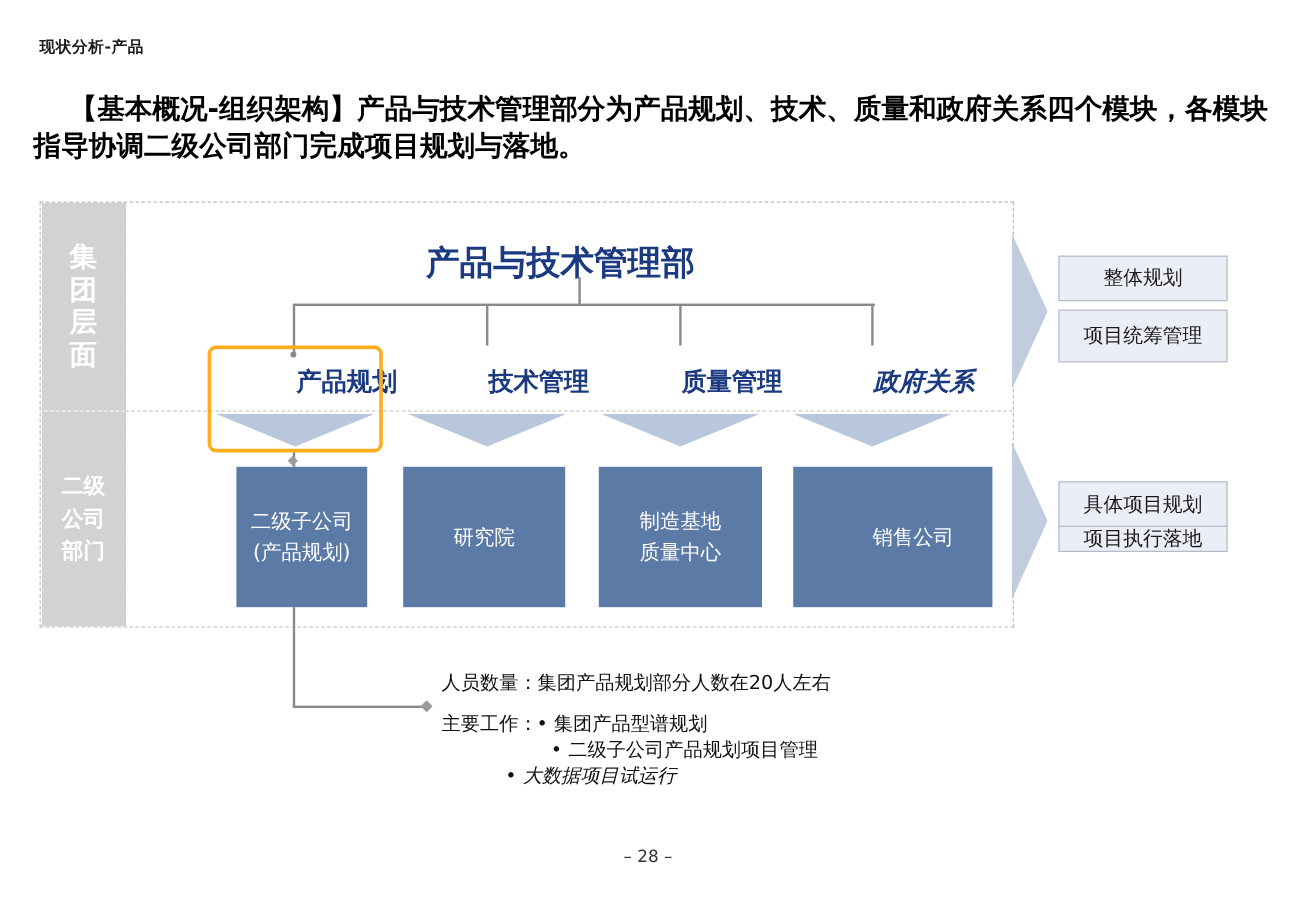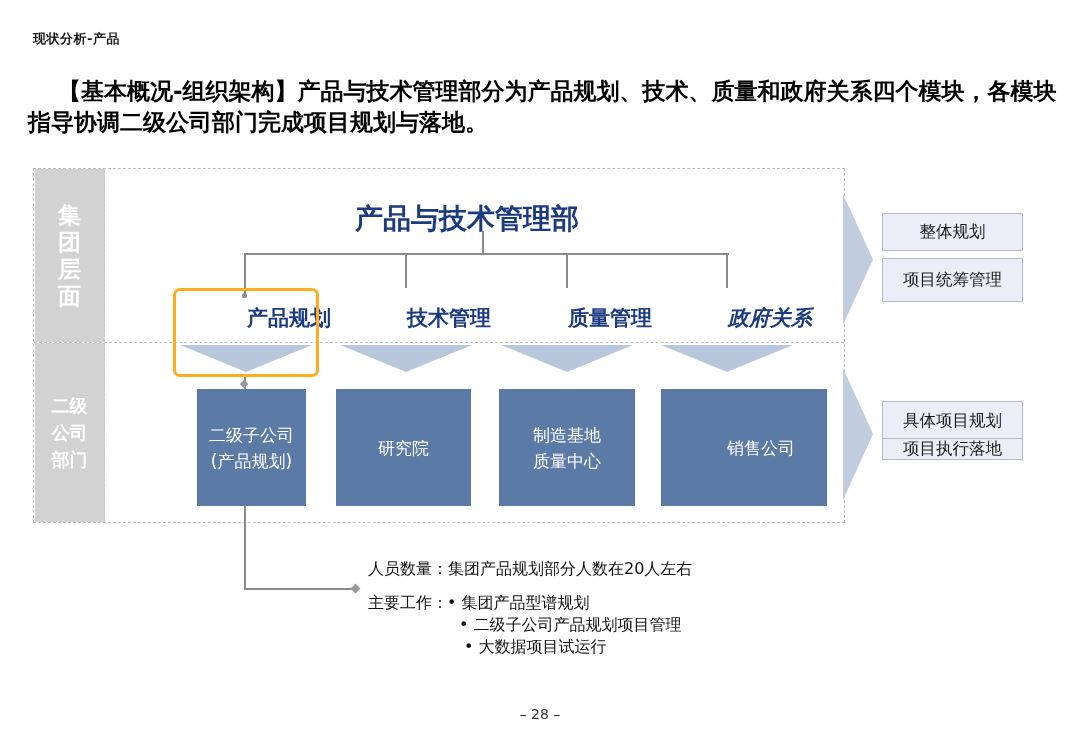--- a/index.html
+++ b/index.html
@@ -76,21 +76,21 @@
   .dia{width:7px;height:7px;background:#9a9a9a;transform:rotate(45deg);}
   .dia-mid{left:241px;top:381px;width:6px;height:6px;}
   .dia-end{left:352px;top:585px;}
 
   
   .note{font-size:16px;color:#111;white-space:nowrap;}
   .note-l1{left:368px;top:559px;}
   .note-l2-label{left:368px;top:593px;}
   .note-b1{left:447px;top:593px;}
   .note-b2{left:459px;top:615px;}
-  .note-b3{left:464px;top:637px;}
+  .note-b3{left:421px;top:637px;font-style:italic;}
 
   .page-num{left:0;top:706px;width:1080px;text-align:center;font-size:14px;color:#333;}
 </style>
 </head>
 <body>
 
 <div class="abs breadcrumb">现状分析-产品</div>
 <div class="abs slide-title">【基本概况-组织架构】产品与技术管理部分为产品规划、技术、质量和政府关系四个模块，各模块指导协调二级公司部门完成项目规划与落地。</div>
 
 <div class="abs frame"></div>

